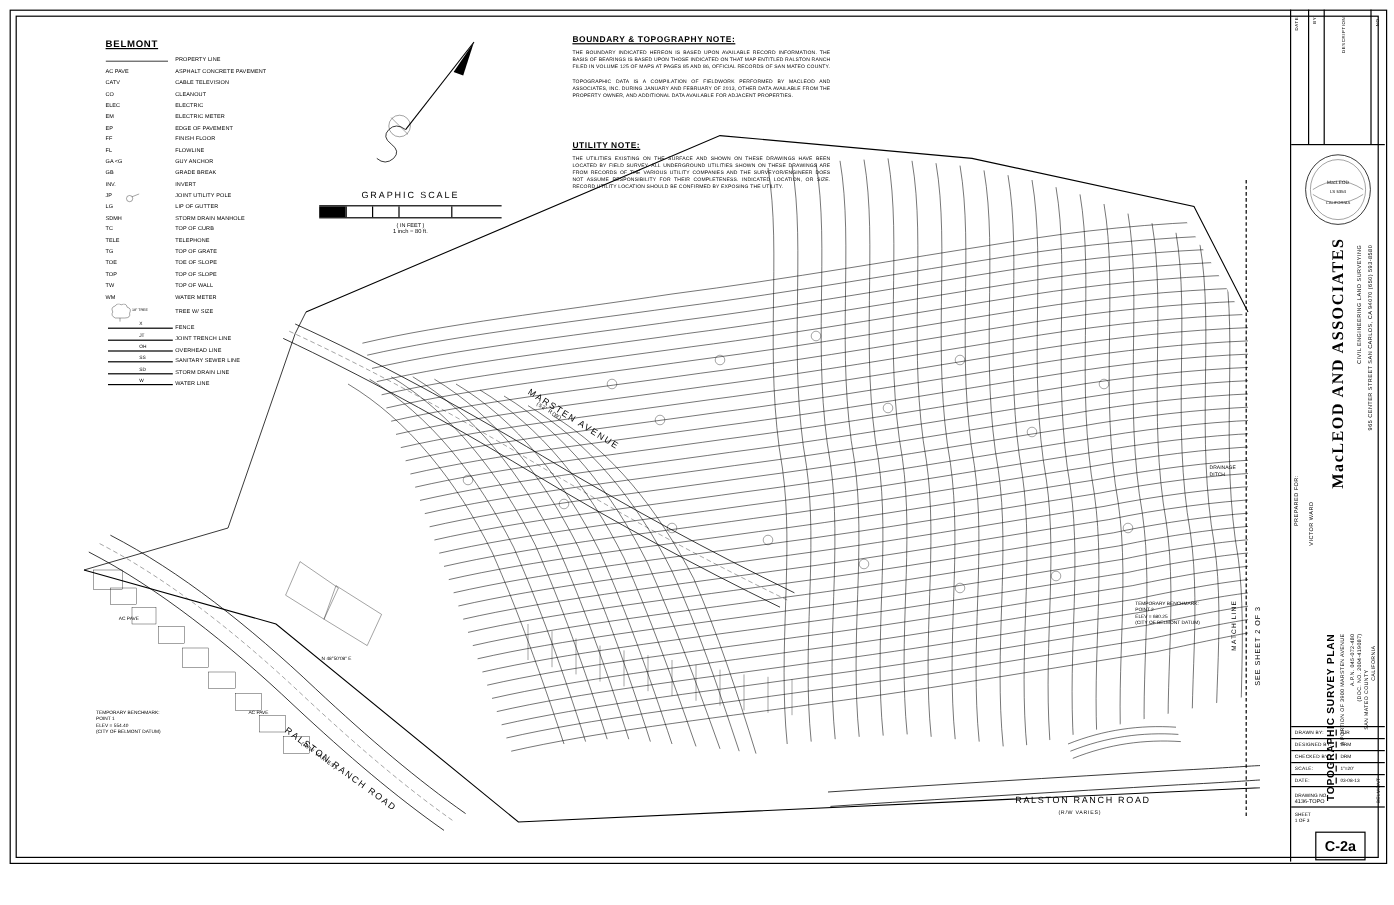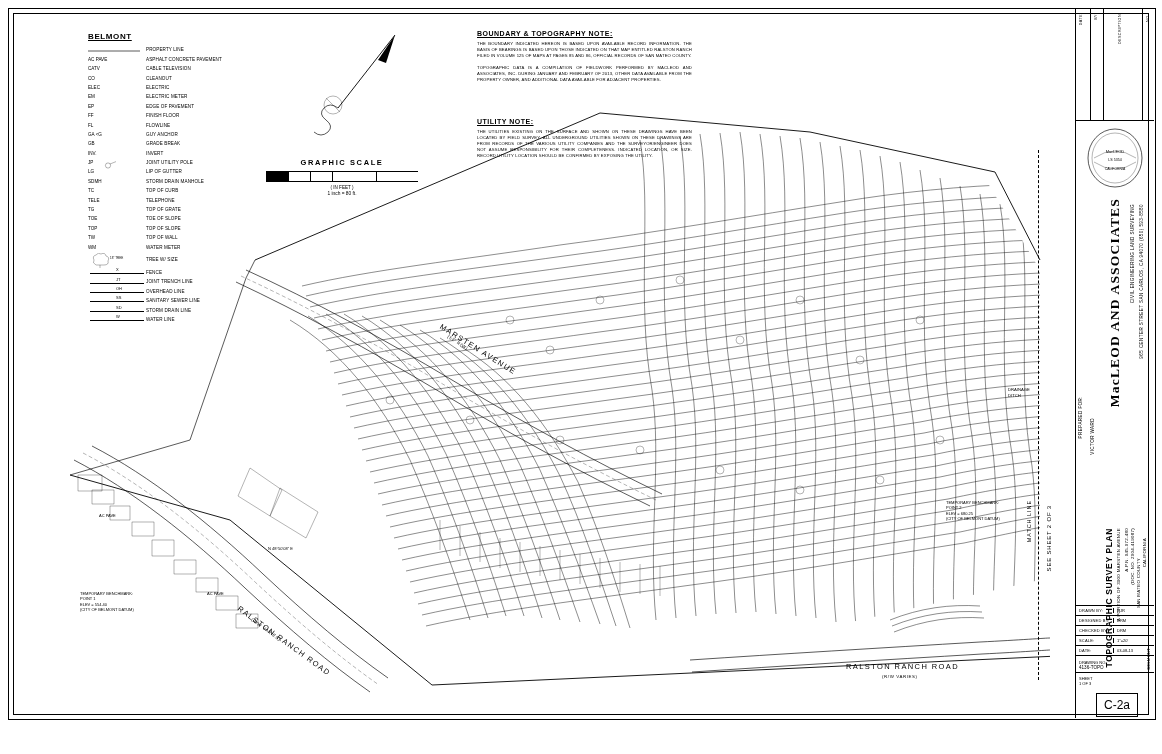--- a/index.html
+++ b/index.html
@@ -90,21 +90,20 @@
   #graphic-scale {
     position: absolute;
     left: 262px; top: 158px;
     width: 160px;
     text-align: center;
   }
   #graphic-scale .gs-title {
     font-size: 7.5px;
     letter-spacing: 1.6px;
     margin-bottom: 4px;
-    font-weight: bold;
   }
   .gs-bar {
     position: relative;
     height: 9px;
     margin: 0 4px;
     border-top: 0.8px solid #000;
     border-bottom: 0.8px solid #000;
   }
   .gs-bar i {
     position: absolute;
@@ -248,21 +247,21 @@
   #tb-drawno .l1 { padding: 2px 0 0 3px; }
   #tb-drawno .l2 { padding-left: 3px; font-size: 4.6px; }
   #tb-drawno .l3 { padding: 3px 0 0 3px; border-top: 1px solid #000; margin-top: 2px;}
   #tb-drawno .l4 { padding-left: 3px; }
   #sheet-id {
     position: absolute;
     left: 20px; bottom: 1px;
     width: 40px; height: 22px;
     border: 1.3px solid #000;
     display: flex; align-items: center; justify-content: center;
-    font-size: 12px; font-weight: normal;
+    font-size: 12px; font-weight: bold;
   }
   #stamp {
     position: absolute;
     left: 8px; top: 118px;
     width: 62px; height: 64px;
   }
 
   
   #matchline {
     position: absolute;

